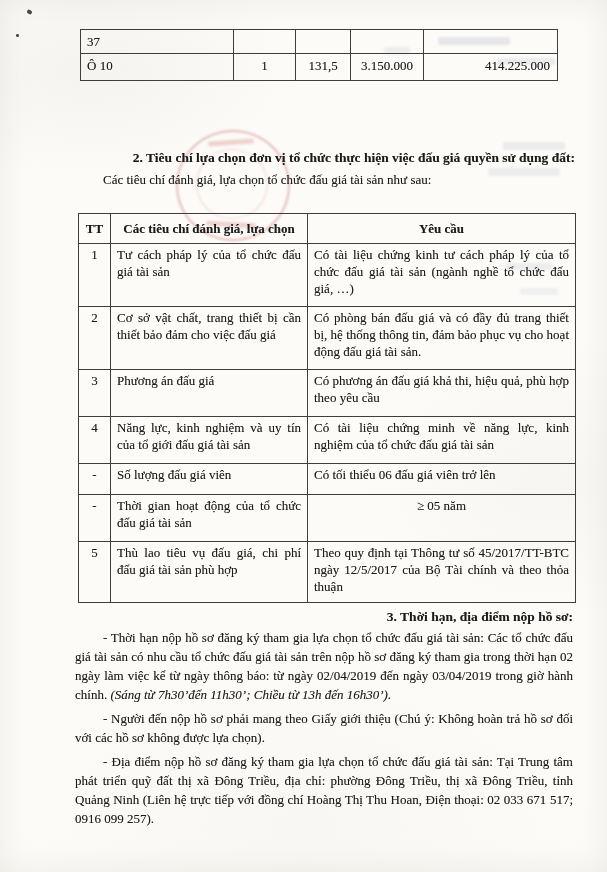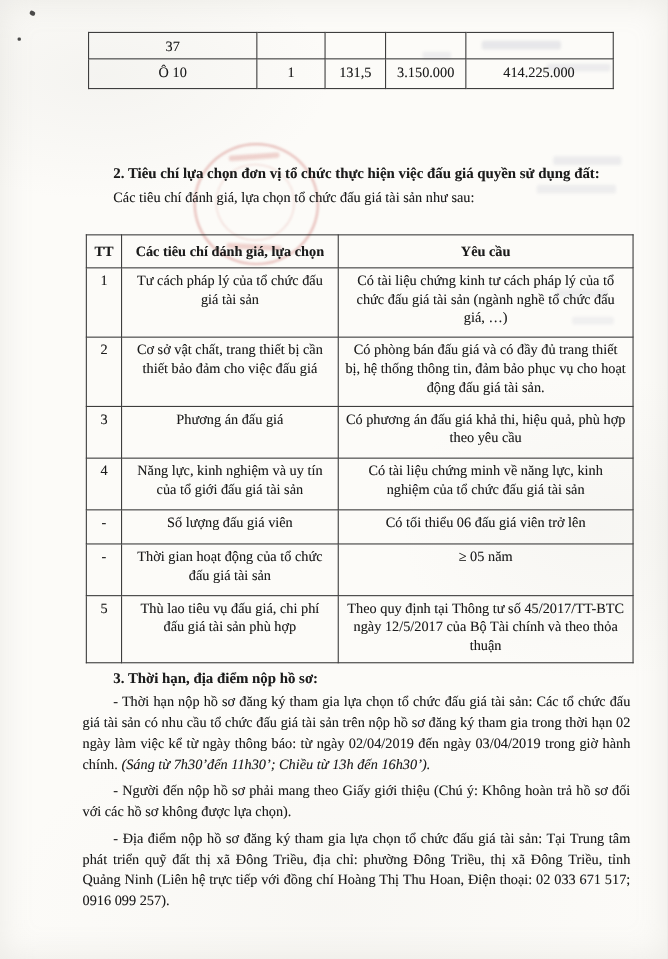--- a/index.html
+++ b/index.html
@@ -33,39 +33,38 @@
 
   
   table.doc { border-collapse:collapse; table-layout:fixed; position:absolute; }
   table.doc td, table.doc th {
     border:1.4px solid #3e3e3e;
     font-size:13px;
     line-height:17px;
     padding:2px 6px;
     vertical-align:top;
     overflow:hidden;
-    text-align:center;
   }
   table.lot td { padding-top:3px; }
   .cell-left   { text-align:left; }
   .cell-center { text-align:center; }
   .cell-right  { text-align:right; padding-right:7px !important; }
   .group-row td { font-weight:bold; text-align:center; }
 
   table.criteria th {
     font-weight:bold; text-align:center; vertical-align:middle; padding:2px 4px;
   }
   td.tt-cell { text-align:center; }
   td.crit-cell, td.req-cell { text-align:justify; padding:4px 7px 2px 7px; }
   td.req-center { text-align:center; padding-top:8px; }
 
   
   .abs { position:absolute; }
   .heading-bold { font-weight:bold; font-size:13.5px; line-height:18px; }
-  .indent { text-indent:28px; }
+  .indent { text-indent:28px;text-align:right; }
   .bodytext { font-size:13px; line-height:19px; text-align:justify; }
   .section3 p { margin:0 0 5px 0; }
   .italic { font-style:italic; }
 </style>
 </head>
 <body>
 
 <div class="page">
 
   <div class="artifact speck" style="left:27px; top:10px; width:5px; height:4px; transform:rotate(28deg);"></div>

